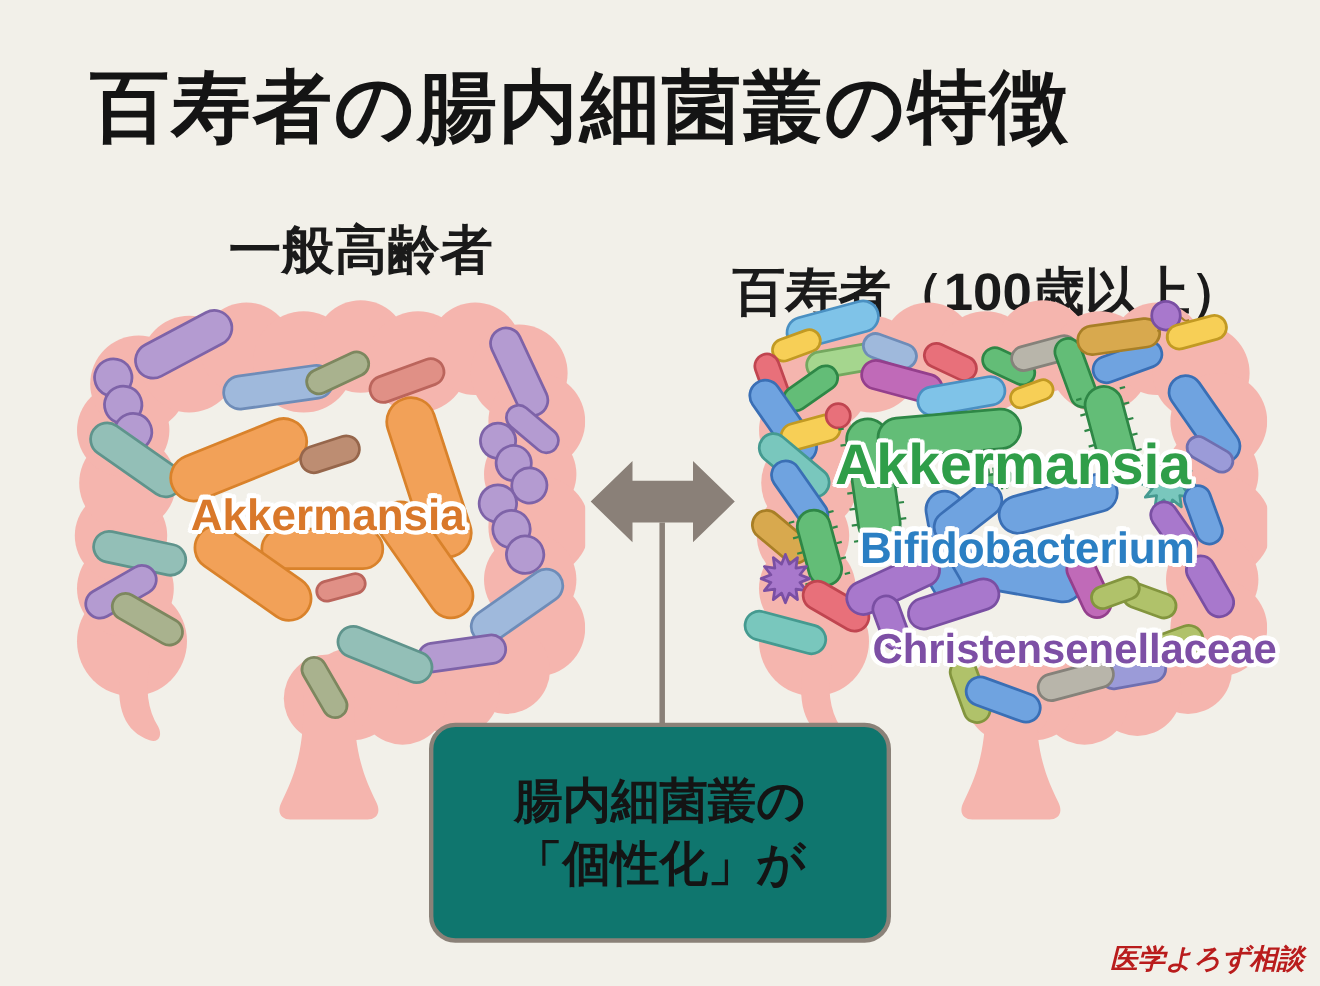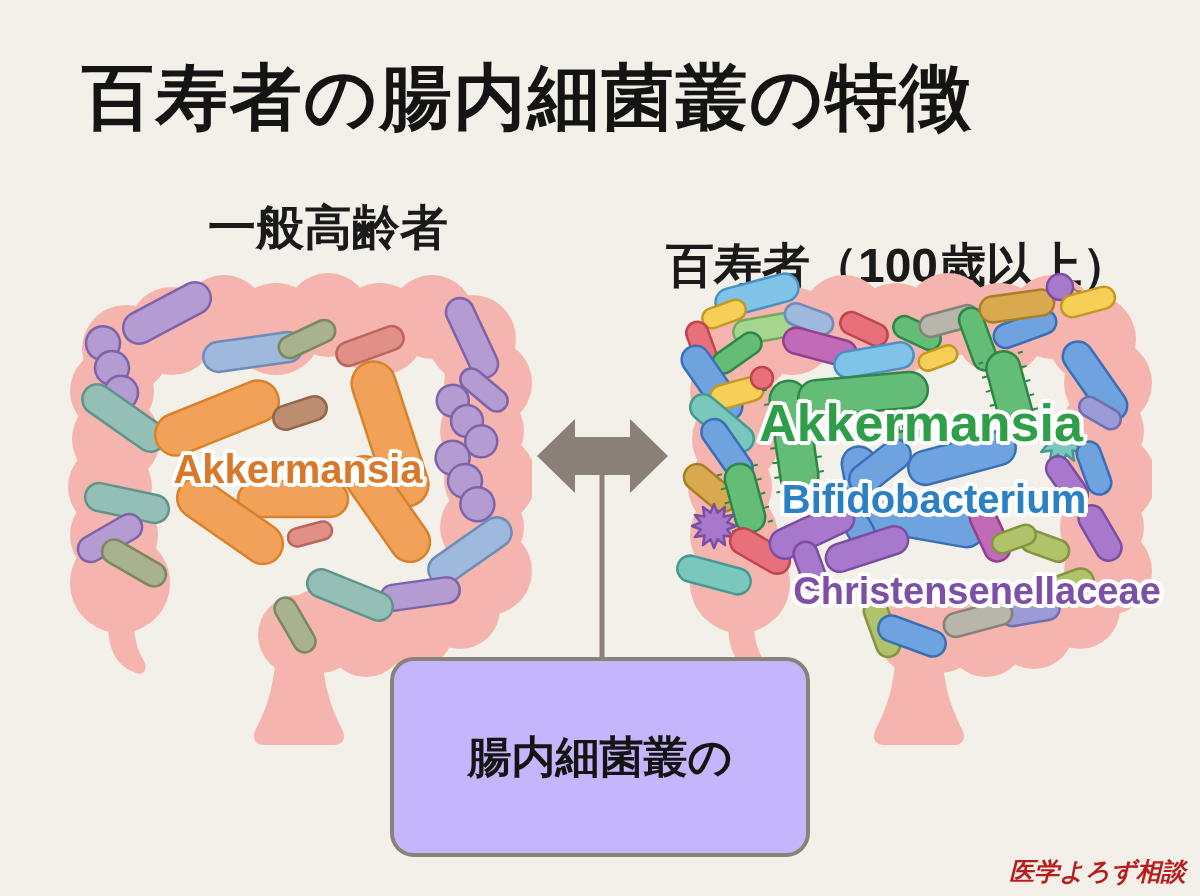--- a/index.html
+++ b/index.html
@@ -31,21 +31,21 @@
       -4px 0 0 #fff, 4px 0 0 #fff, 0 -4px 0 #fff, 0 4px 0 #fff,
       -2px -4px 0 #fff, 2px 4px 0 #fff, 4px -2px 0 #fff, -4px 2px 0 #fff;
   }
   .label-bacteroides{left:298px;top:469px;font-size:40px;}
   .label-akkermansia{left:921px;top:423px;font-size:52px;}
   .label-bifidobacterium{left:934px;top:499px;font-size:40px;}
   .label-christensenellaceae{left:977px;top:591px;font-size:38px;}
   .arrow-svg{left:535px;top:415px;width:135px;height:248px;z-index:2;}
   .note-box{
     left:390px;top:657px;width:420px;height:200px;box-sizing:border-box;
-    background:#c4b5fd;border:4px solid #8a8178;border-radius:24px;z-index:4;
+    background:#0f766e;border:4px solid #8a8178;border-radius:24px;z-index:4;
     display:flex;flex-direction:column;justify-content:center;align-items:center;
   }
   .note-line{font-size:44px;font-weight:800;line-height:1.3;color:#141414;white-space:nowrap;}
   .watermark{
     right:14px;bottom:8px;font-size:25px;font-weight:600;color:#b91c1c;white-space:nowrap;font-style:italic;
   }
 </style>
 </head>
 <body style="background: rgb(242, 240, 233);">
 
@@ -273,15 +273,16 @@
 <div class="abs species-label label-bifidobacterium" style="color: rgb(43, 127, 195);">Bifidobacterium</div>
 <div class="abs species-label label-christensenellaceae" style="color: rgb(125, 79, 165);">Christensenellaceae</div>
 
 <svg class="abs arrow-svg" viewBox="0 0 135 248" id="arrow-layer">
     <polygon points="2,41 40,4 40,22 95,22 95,4 133,41 95,78 95,60 40,60 40,78" fill="#8a8078"></polygon>
     <rect x="64.5" y="60" width="5" height="188" fill="#8a8078"></rect>
   </svg>
 
 <div class="abs note-box" style="border-color: rgb(138, 129, 120);">
   <span class="note-line">腸内細菌叢の</span>
+  <span class="note-line">「個性化」が</span>
 </div>
 
 <div class="abs watermark">医学よろず相談</div>
 
 </body></html>

